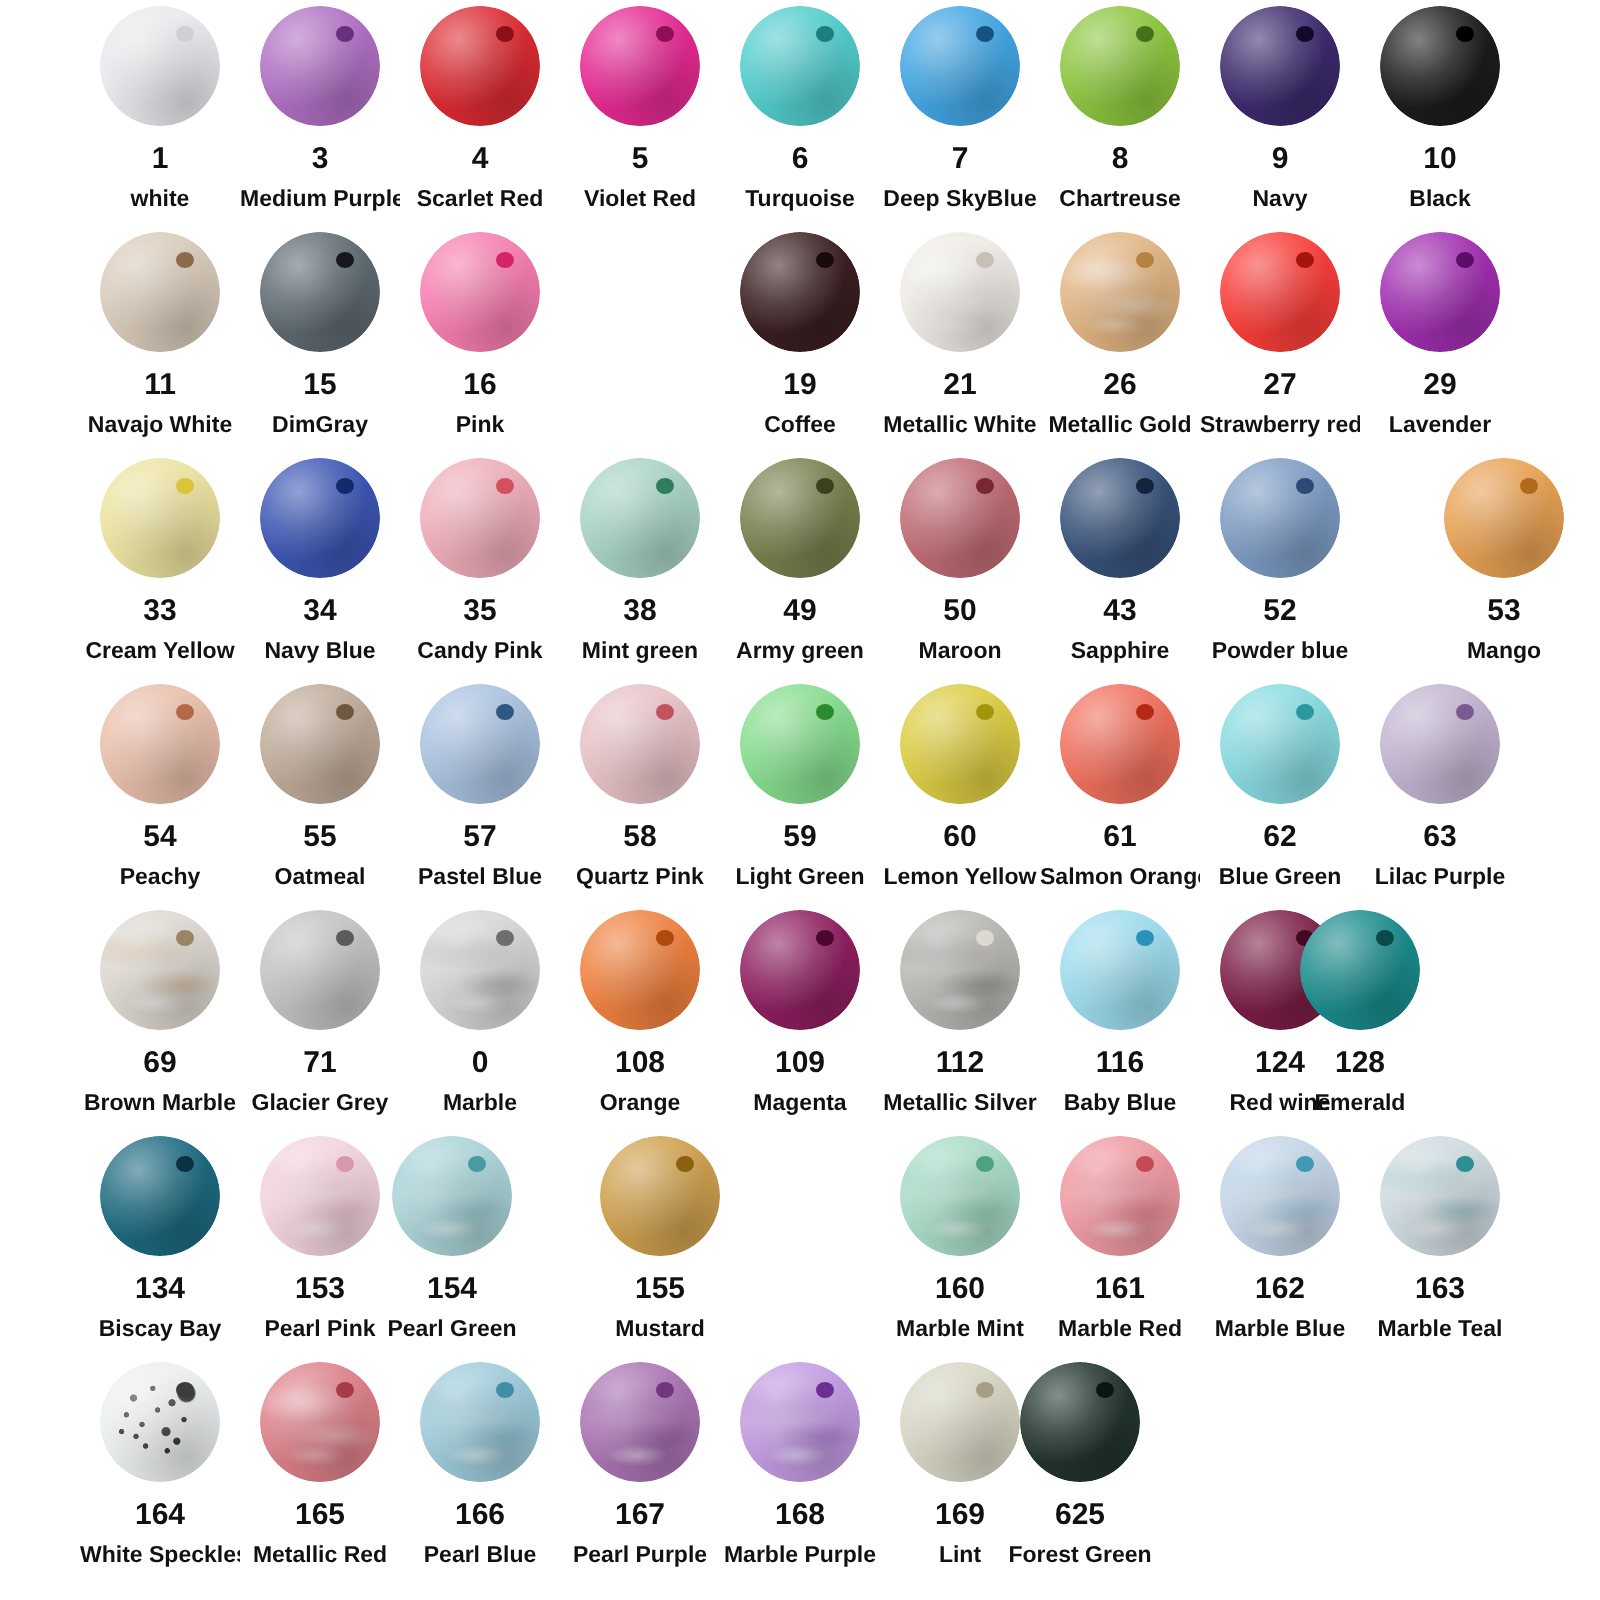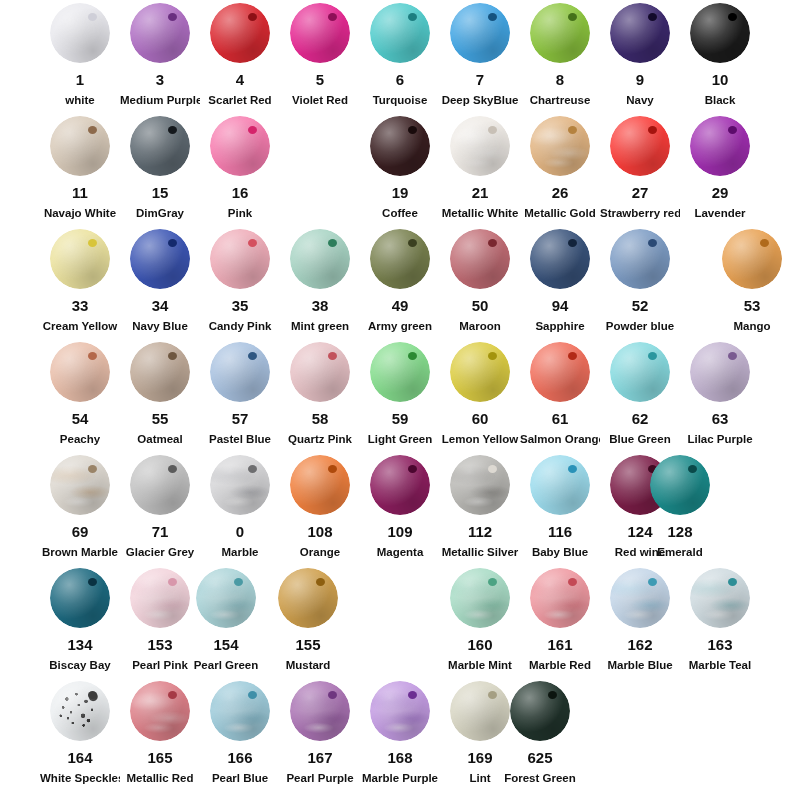--- a/index.html
+++ b/index.html
@@ -366,21 +366,21 @@
         <div class="name">Maroon</div>
       </div>
       <div class="cell" style="left: 520px;">
         <div class="bead-wrap">
           <div class="bead">
             <div class="body" style="background: rgb(57, 83, 123);"></div>
             <div class="shade"></div>
             <div class="hole" style="background: rgb(19, 36, 60);"></div>
           </div>
         </div>
-        <div class="num">94</div>
+        <div class="num">43</div>
         <div class="name">Sapphire</div>
       </div>
       <div class="cell" style="left: 600px;">
         <div class="bead-wrap">
           <div class="bead">
             <div class="body" style="background: rgb(125, 156, 196);"></div>
             <div class="shade"></div>
             <div class="hole" style="background: rgb(43, 74, 117);"></div>
           </div>
         </div>
@@ -633,21 +633,21 @@
           <div class="bead">
             <div class="body" style="background: rgb(171, 212, 216);"></div>
             <div class="marble" style="background: radial-gradient(70% 26% at 34% 34%, rgb(134, 192, 200) 0%, rgba(255, 255, 255, 0) 62%), radial-gradient(58% 20% at 66% 62%, rgb(134, 192, 200) 0%, rgba(255, 255, 255, 0) 60%), radial-gradient(40% 14% at 48% 78%, rgba(255, 255, 255, 0.85) 0%, rgba(255, 255, 255, 0) 65%);"></div>
             <div class="shade"></div>
             <div class="hole" style="background: rgb(74, 154, 164);"></div>
           </div>
         </div>
         <div class="num">154</div>
         <div class="name">Pearl Green</div>
       </div>
-      <div class="cell" style="left: 268px;">
+      <div class="cell" style="left: 290px;">
         <div class="bead-wrap">
           <div class="bead">
             <div class="body" style="background: rgb(207, 160, 78);"></div>
             <div class="shade"></div>
             <div class="hole" style="background: rgb(141, 95, 16);"></div>
           </div>
         </div>
         <div class="num">155</div>
         <div class="name">Mustard</div>
       </div>

